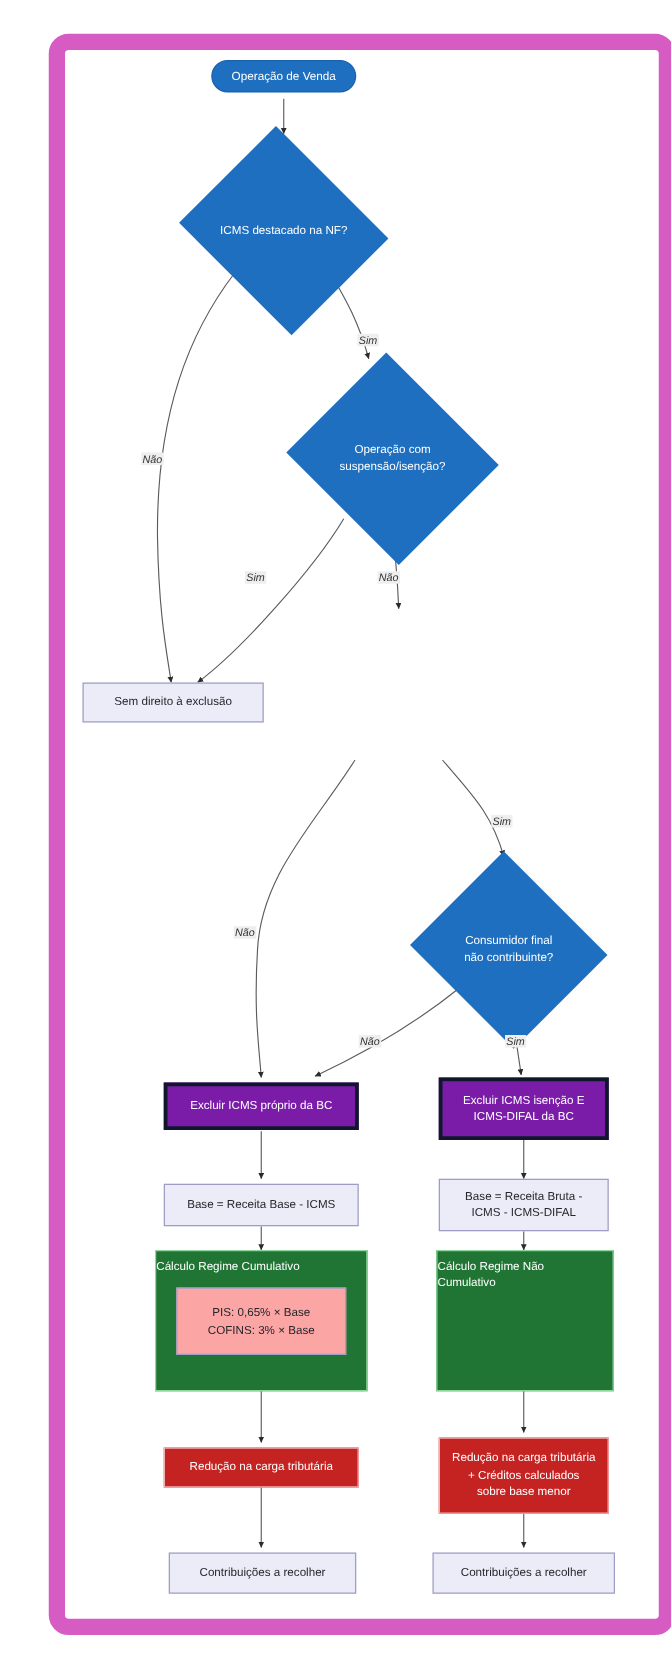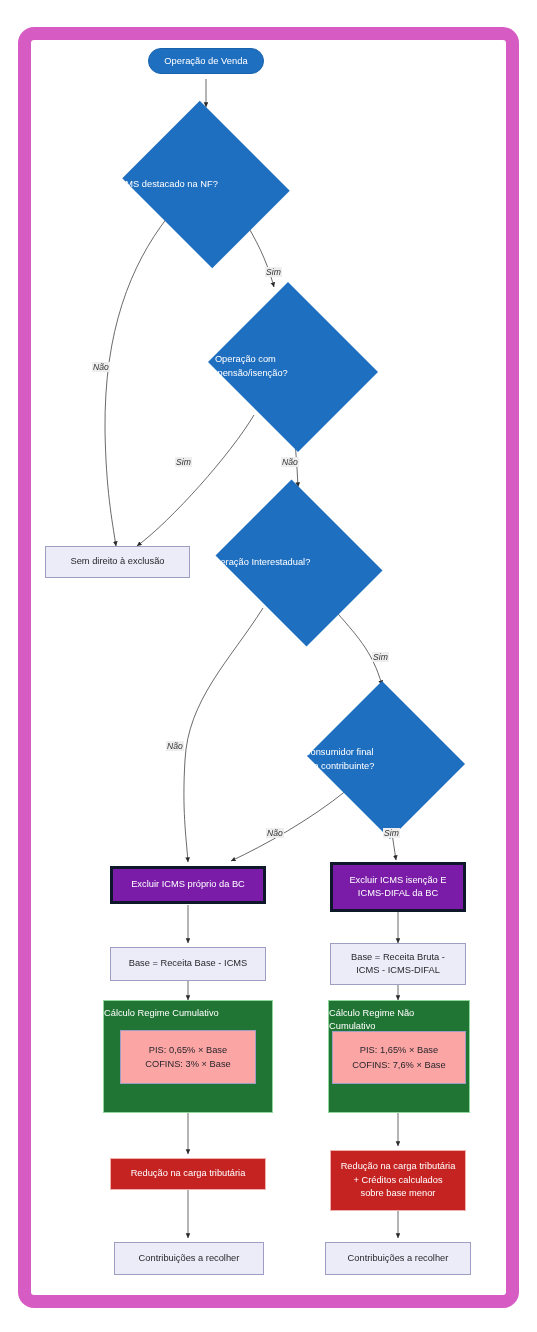--- a/index.html
+++ b/index.html
@@ -10,20 +10,21 @@
   }
   body {
     width: 537px; height: 1332px;
     font-family: "Liberation Sans", sans-serif;
     overflow: hidden;
   }
   #page {
     position: relative;
     width: 499px; height: 1332px;
     background: #ffffff;
+    margin-left: 21px;
   }
   
   #frame {
     position: absolute;
     left: 18px; top: 27px;
     width: 501px; height: 1281px;
     border: 13px solid #d65cc4;
     border-radius: 16px;
     background: #ffffff;
   }
@@ -68,20 +69,21 @@
     background: #1f6fc0;
     transform: rotate(45deg) scale(0.7071);
     transform-origin: center center;
   }
   .diamond-label {
     position: absolute;
     left: 0; top: 0;
     width: 100%; height: 100%;
     display: flex;
     align-items: center;
+    justify-content: center;
     text-align: center;
     color: #ffffff;
     font-size: 9.3px;
     line-height: 1.5;
     z-index: 2;
   }
 
   
   .rect-lav {
     background: #ececf8;
@@ -218,26 +220,20 @@
           <div>Operação com</div>
           <div>suspensão/isenção?</div>
         </div>
       </div>
     </div>
 
     <div class="node rect-lav" style="left:45px; top:546px; width:145px; height:32px;">
       <span>Sem direito à exclusão</span>
     </div>
 
-    <div class="diamond-wrap" style="left:208px; top:487px; width:182px; height:152px;">
-      <div class="diamond-shape"></div>
-      <div class="diamond-label">
-        <span>Operação Interestadual?</span>
-      </div>
-    </div>
 
     <div class="diamond-wrap" style="left:303px; top:685px; width:166px; height:150px;">
       <div class="diamond-shape"></div>
       <div class="diamond-label">
         <div>
           <div>Consumidor final</div>
           <div>não contribuinte?</div>
         </div>
       </div>
     </div>
@@ -271,26 +267,20 @@
       <div>
         <div>PIS: 0,65% × Base</div>
         <div>COFINS: 3% × Base</div>
       </div>
     </div>
 
     <div class="subgraph" style="left:328px; top:1000px; width:142px; height:113px;">
       <div class="subgraph-title">
         <div>Cálculo Regime Não</div>
         <div>Cumulativo</div>
-      </div>
-    </div>
-    <div class="subgraph-inner" style="left:332px; top:1031px; width:134px; height:53px;">
-      <div>
-        <div>PIS: 1,65% × Base</div>
-        <div>COFINS: 7,6% × Base</div>
       </div>
     </div>
 
     <div class="node rect-red" style="left:110px; top:1158px; width:156px; height:32px;">
       <span>Redução na carga tributária</span>
     </div>
 
     <div class="node rect-red" style="left:330px; top:1150px; width:136px; height:61px;">
       <div>
         <div>Redução na carga tributária</div>

